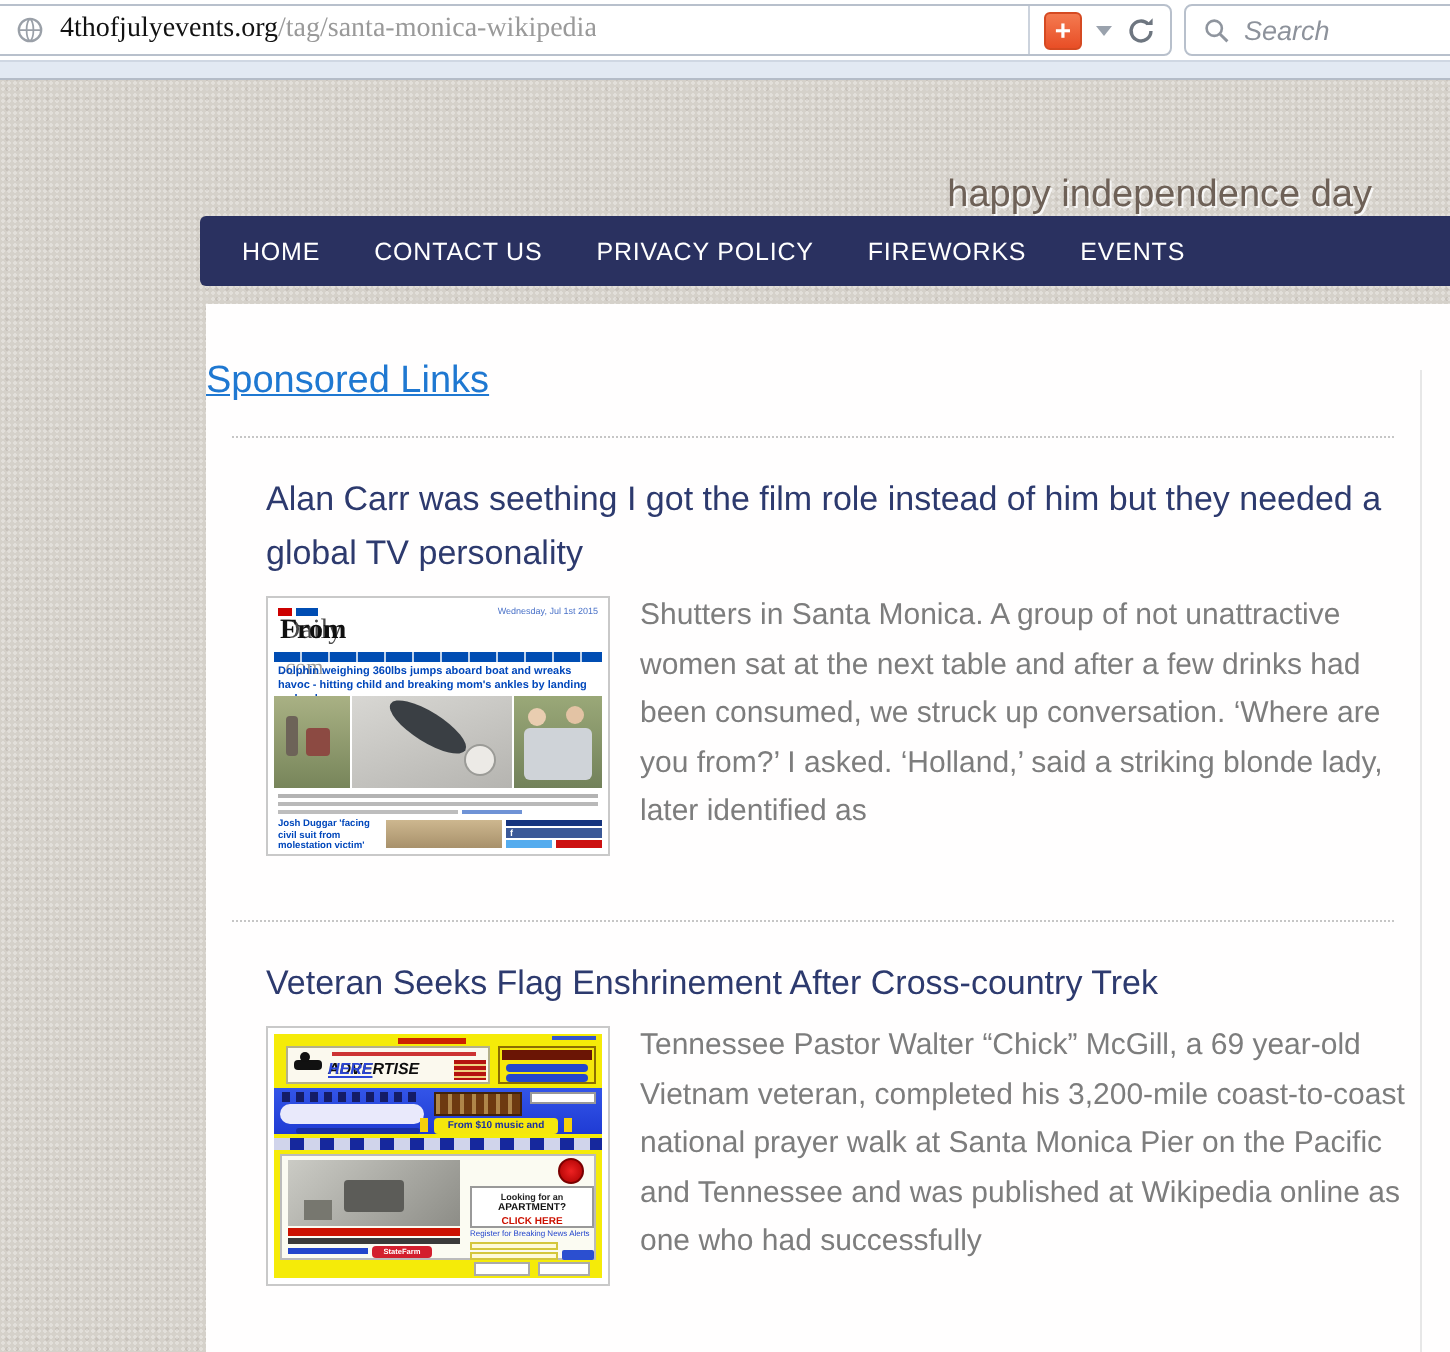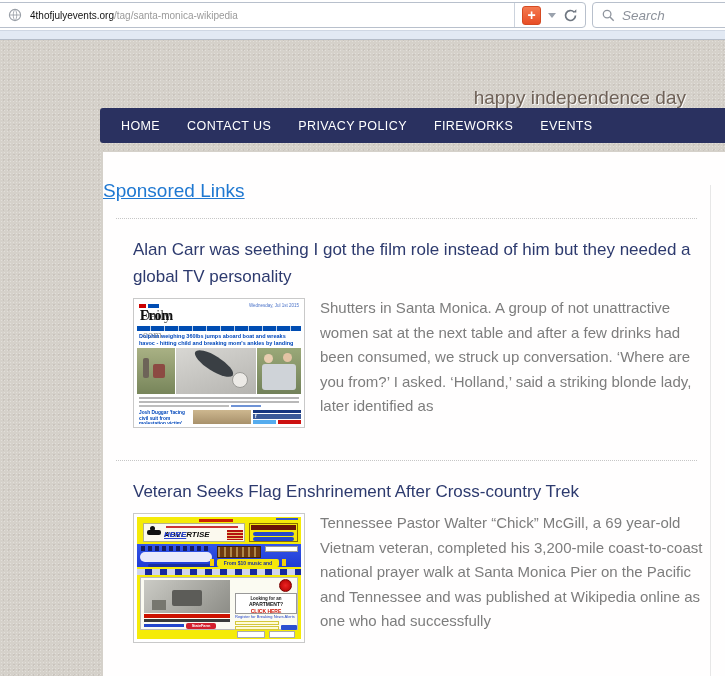--- a/index.html
+++ b/index.html
@@ -9,21 +9,21 @@
     font-family: "Liberation Sans", sans-serif;
   }
 
   
   .toolbar { position:absolute; top:0; left:0; right:0; height:30px; background:#fff; }
   .url-field {
     position:absolute; left:-6px; top:2px; width:592px; height:26px;
     background:#fff; border:1px solid #b8c0cc; border-radius:4px;
     display:flex; align-items:center; padding-left:13px;
   }
-  .url-text { margin-left:8px; font-size:10px; white-space:nowrap; overflow:hidden; }
+  .url-text { margin-left:8px; font-size:14px; white-space:nowrap; overflow:hidden;font-family:Liberation Serif, serif; }
   .url-domain { color:#121212; }
   .url-path { color:#9a9a9a; }
   .url-buttons {
     margin-left:auto; height:100%; display:flex; align-items:center;
     border-left:1px solid #ccd3dd; padding:0 7px; gap:7px;
   }
   .plus-btn {
     width:19px; height:19px; border-radius:3px; border:1px solid #d54a22;
     background:linear-gradient(#f47a50,#e84e26);
     color:#fff; font-weight:bold; font-size:14px; line-height:17px; text-align:center;

